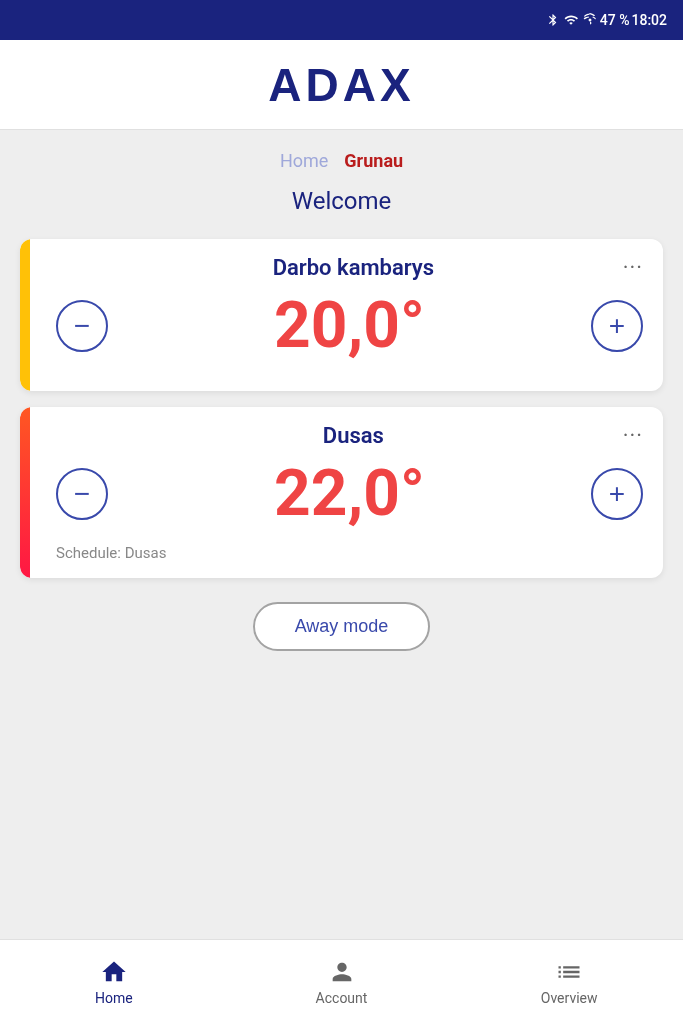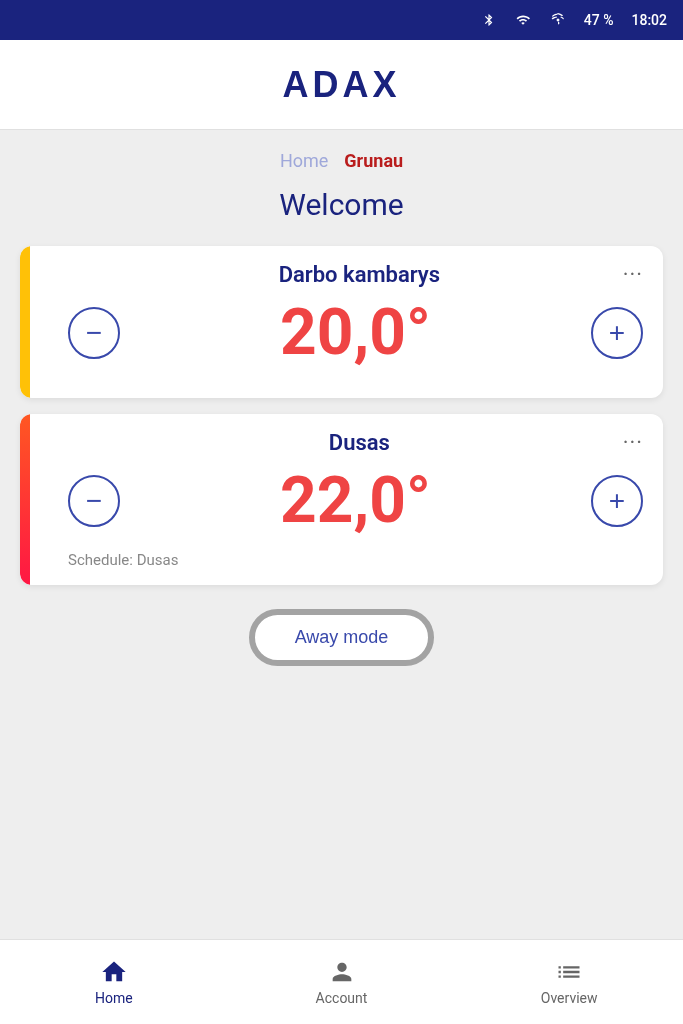--- a/index.html
+++ b/index.html
@@ -30,36 +30,36 @@
 
     .status-bar-text {
       color: white;
       font-size: 14px;
       font-weight: 500;
     }
 
     .status-icons {
       display: flex;
       align-items: center;
-      gap: 18px;
+      gap: 2px;
       color: white;
     }
 
     
     .header {
       background: white;
       height: 90px;
       display: flex;
       align-items: center;
       justify-content: center;
       border-bottom: 1px solid #e0e0e0;
     }
 
     .logo-text {
-      font-size: 36px;
+      font-size: 46px;
       font-weight: 900;
       color: #1a237e;
       letter-spacing: 4px;
       font-family: Arial Black, Arial, sans-serif;
     }
 
     
     .main-content {
       background: #eeeeee;
       flex: 1;
@@ -83,21 +83,21 @@
     }
 
     .breadcrumb-item.active {
       color: #b91c1c;
       font-weight: 700;
     }
 
     
     .welcome-title {
       text-align: center;
-      font-size: 30px;
+      font-size: 24px;
       font-weight: 400;
       color: #1a237e;
       margin-bottom: 24px;
     }
 
     
     .device-card {
       background: white;
       border-radius: 12px;
       margin-bottom: 16px;
@@ -120,21 +120,21 @@
 
     .card-accent.yellow {
       background: #FFC107;
     }
 
     .card-accent.orange-red {
       background: linear-gradient(to bottom, #FF5722, #FF1744);
     }
 
     .card-inner {
-      margin-left: 28px;
+      margin-left: 16px;
     }
 
     .card-header {
       display: flex;
       align-items: center;
       justify-content: space-between;
       margin-bottom: 8px;
     }
 
     .card-name {
@@ -189,21 +189,21 @@
     }
 
     
     .away-mode-container {
       display: flex;
       justify-content: center;
       margin: 24px 0;
     }
 
     .away-mode-btn {
-      border: 6px solid #a3a3a3;
+      border: 2px solid #a3a3a3;
       background: white;
       color: #3949ab;
       font-size: 18px;
       padding: 12px 40px;
       border-radius: 30px;
       cursor: pointer;
       font-weight: 500;
     }
 
     

